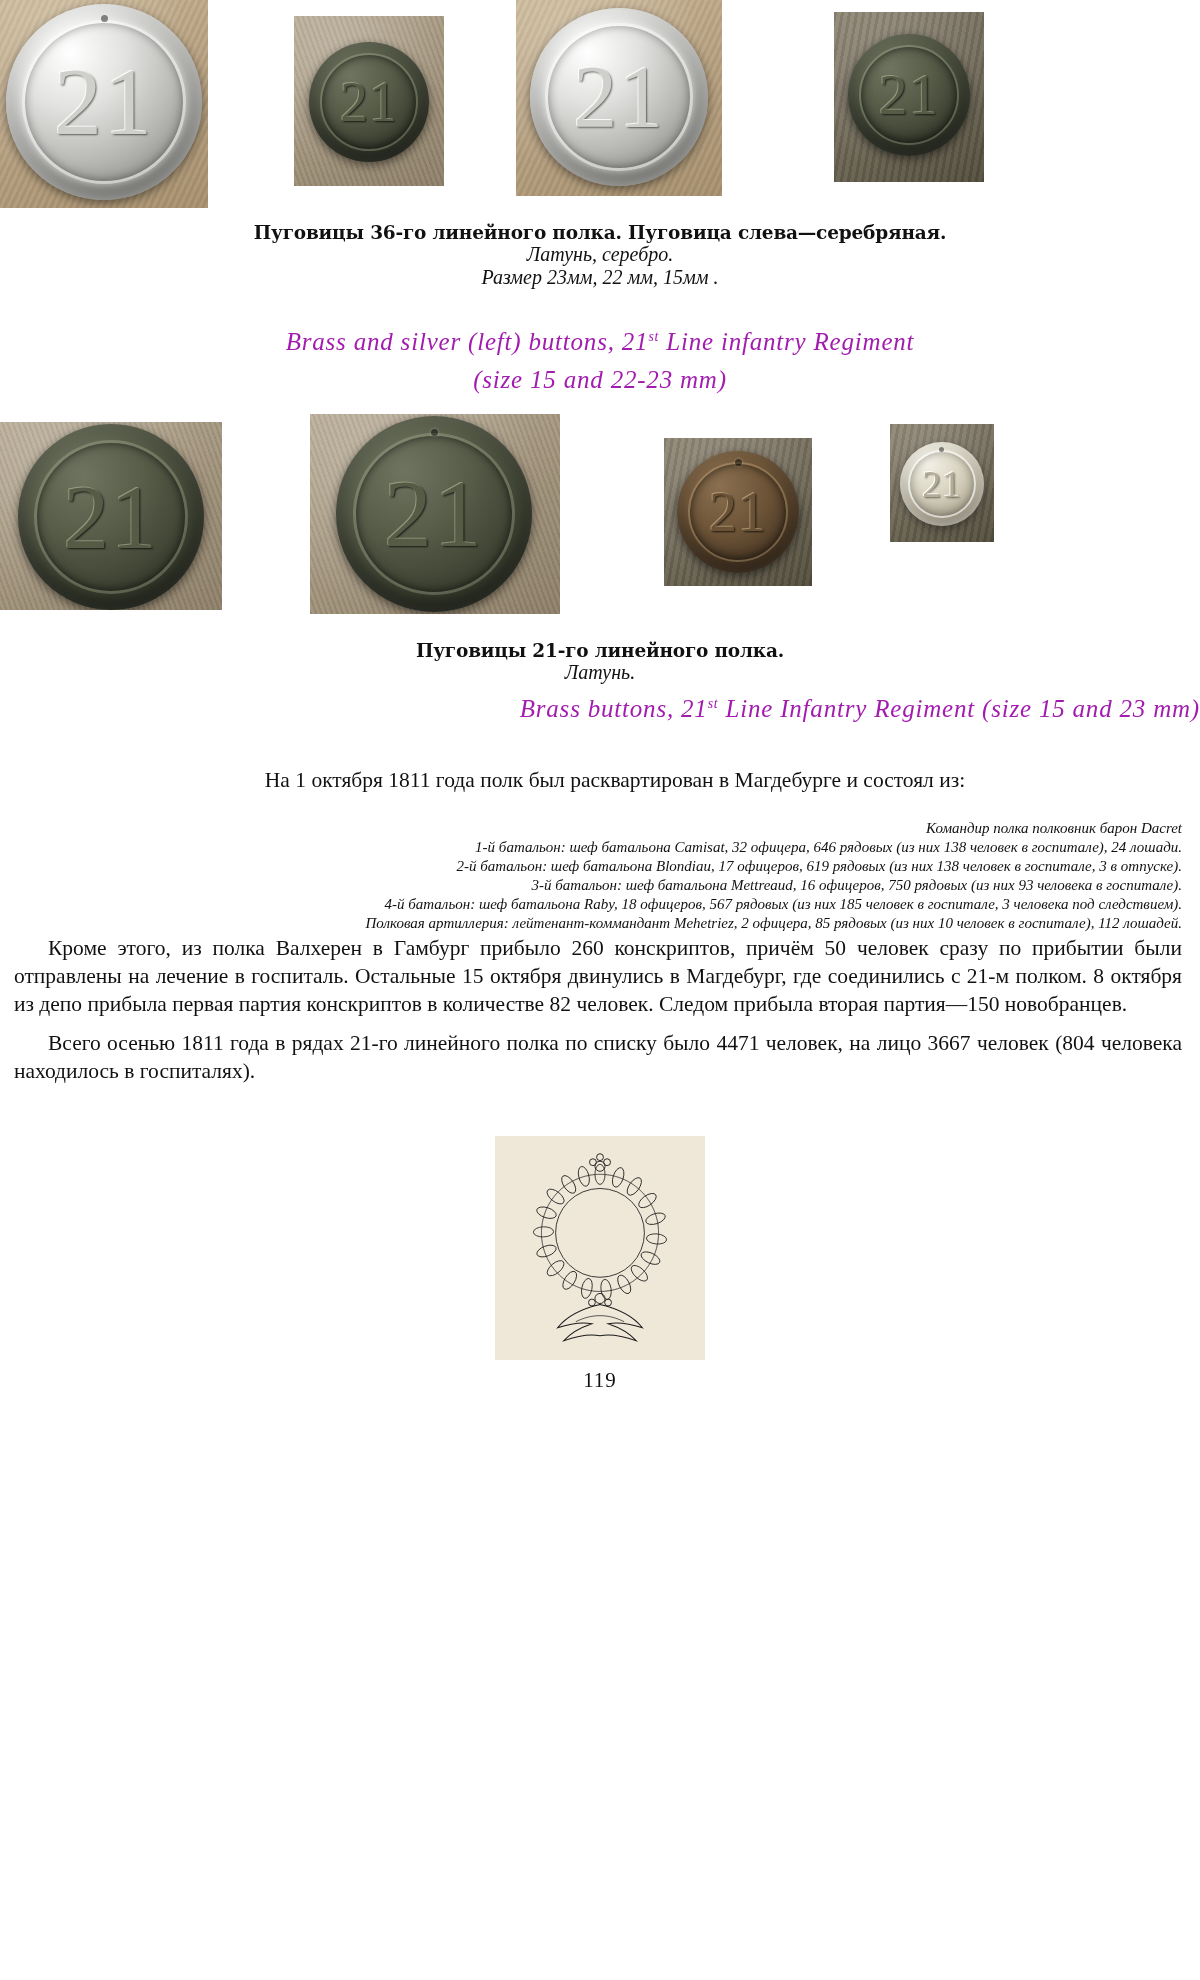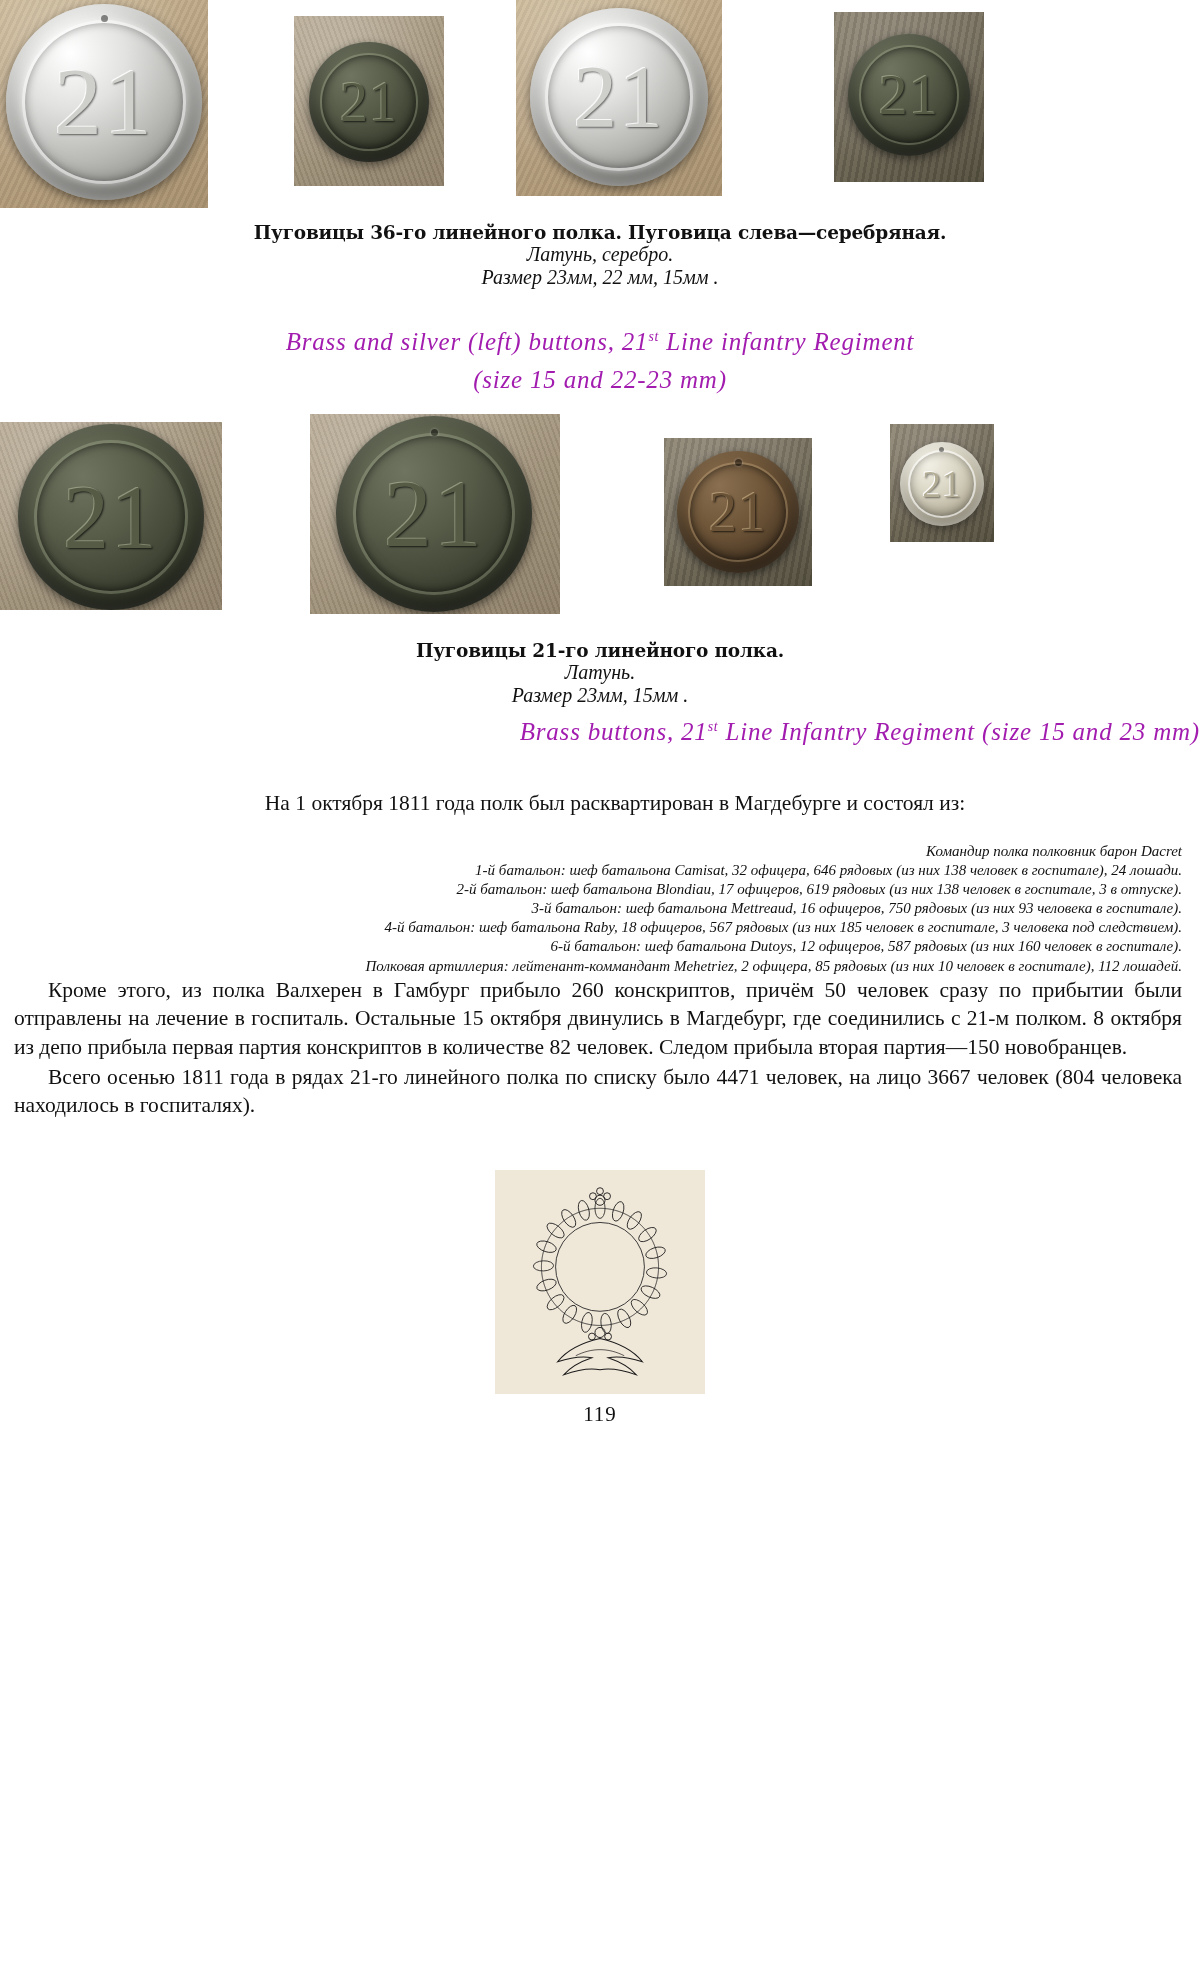--- a/index.html
+++ b/index.html
@@ -352,42 +352,40 @@
         <div class="inner-ring" style="inset:8px;border-width:2px;"></div>
         <div class="shank-dot" style="left:50%;top:5px;margin-left:-3px;width:5px;height:5px;"></div>
         <div class="num" style="font-size:38px;">21</div>
       </div>
     </div>
   </div>
 
   <div class="caption-block" style="margin-top:26px;">
     <div class="cap-bold">Пуговицы 21-го линейного полка.</div>
     <div class="cap-ital">Латунь.</div>
-    <div class="cap-ital">Размер 23мм, 15мм .</div>
     <div class="cap-script" style="margin-top:6px;text-align:right;">
       <span>Brass buttons, 21</span><sup>st</sup><span> Line Infantry Regiment (size 15 and 23 mm)</span>
     </div>
   </div>
 
   <div class="body-wrap" style="margin-top:40px;">
 
     <p class="lead">На 1 октября 1811 года полк был расквартирован в Магдебурге и состоял из:</p>
 
     <div class="roster" style="margin-top:26px;">
       <p>Командир полка полковник барон Dacret</p>
       <p>1-й батальон: шеф батальона Camisat, 32 офицера, 646 рядовых (из них 138 человек в госпитале), 24 лошади.</p>
       <p>2-й батальон: шеф батальона Blondiau, 17 офицеров, 619 рядовых (из них 138 человек в госпитале, 3 в отпуске).</p>
       <p>3-й батальон: шеф батальона Mettreaud, 16 офицеров, 750 рядовых (из них 93 человека в госпитале).</p>
       <p>4-й батальон: шеф батальона Raby, 18 офицеров, 567 рядовых (из них 185 человек в госпитале, 3 человека под следствием).</p>
-      <p>6-й батальон: шеф батальона Dutoys, 12 офицеров, 587 рядовых (из них 160 человек в госпитале).</p>
       <p>Полковая артиллерия: лейтенант-коммандант Mehetriez, 2 офицера, 85 рядовых (из них 10 человек в госпитале), 112 лошадей.</p>
     </div>
 
     <p class="para indent" style="">Кроме этого, из полка Валхерен в Гамбург прибыло 260 конскриптов, причём 50 человек сразу по прибытии были отправлены на лечение в госпиталь. Остальные 15 октября двинулись в Магдебург, где соединились с 21-м полком. 8 октября из депо прибыла первая партия конскриптов в количестве 82 человек. Следом прибыла вторая партия—150 новобранцев.</p>
-    <p class="para indent" style="margin-top:2px;">Всего осенью 1811 года в рядах 21-го линейного полка по списку было 4471 человек, на лицо 3667 человек (804 человека находилось в госпиталях).</p>
+    <p class="para indent" style="margin-top:10px;">Всего осенью 1811 года в рядах 21-го линейного полка по списку было 4471 человек, на лицо 3667 человек (804 человека находилось в госпиталях).</p>
   </div>
 
   <div class="ornament-box" style="margin-top:50px;">
     <svg viewBox="0 0 200 210" width="202" height="212">
       <g fill="none" stroke="#1b1b1b" stroke-width="1.1">
 
         <circle cx="100" cy="92" r="58" stroke-dasharray="1 0" stroke="#2a2a2a" stroke-width="0.9"></circle>
         <circle cx="100" cy="92" r="44" stroke="#2a2a2a" stroke-width="0.9"></circle>
         <g stroke-width="0.8">
 

